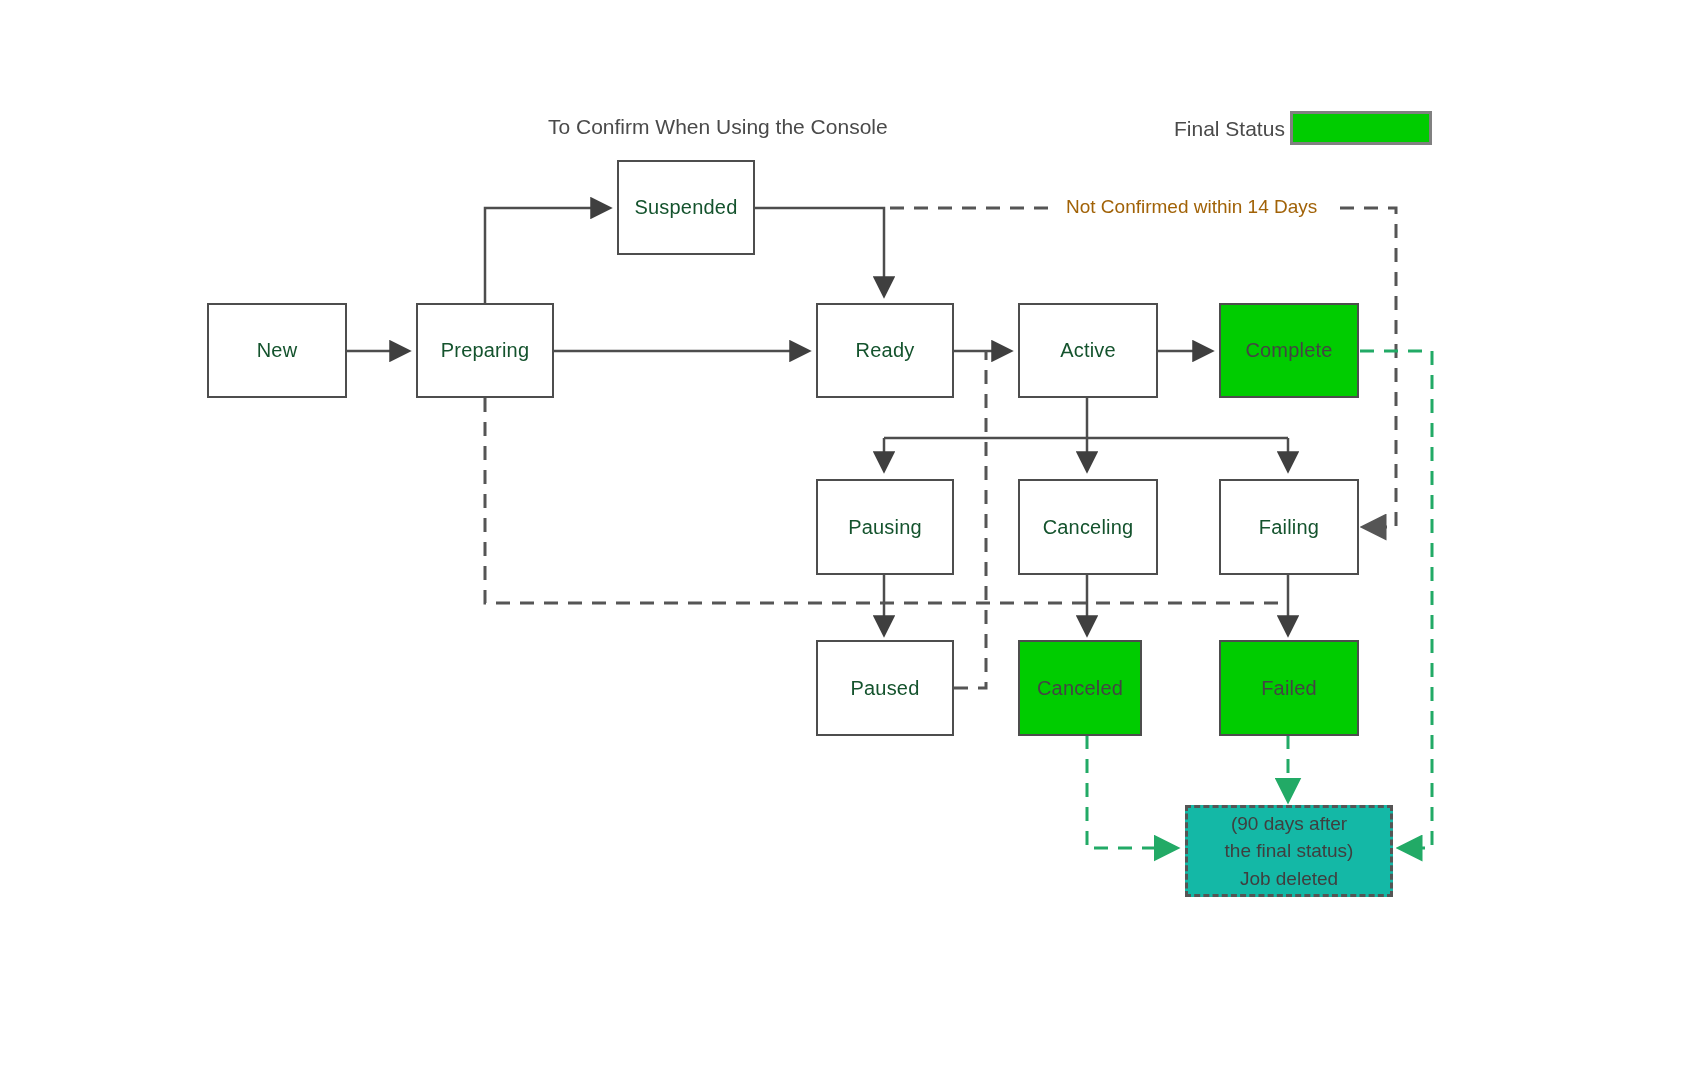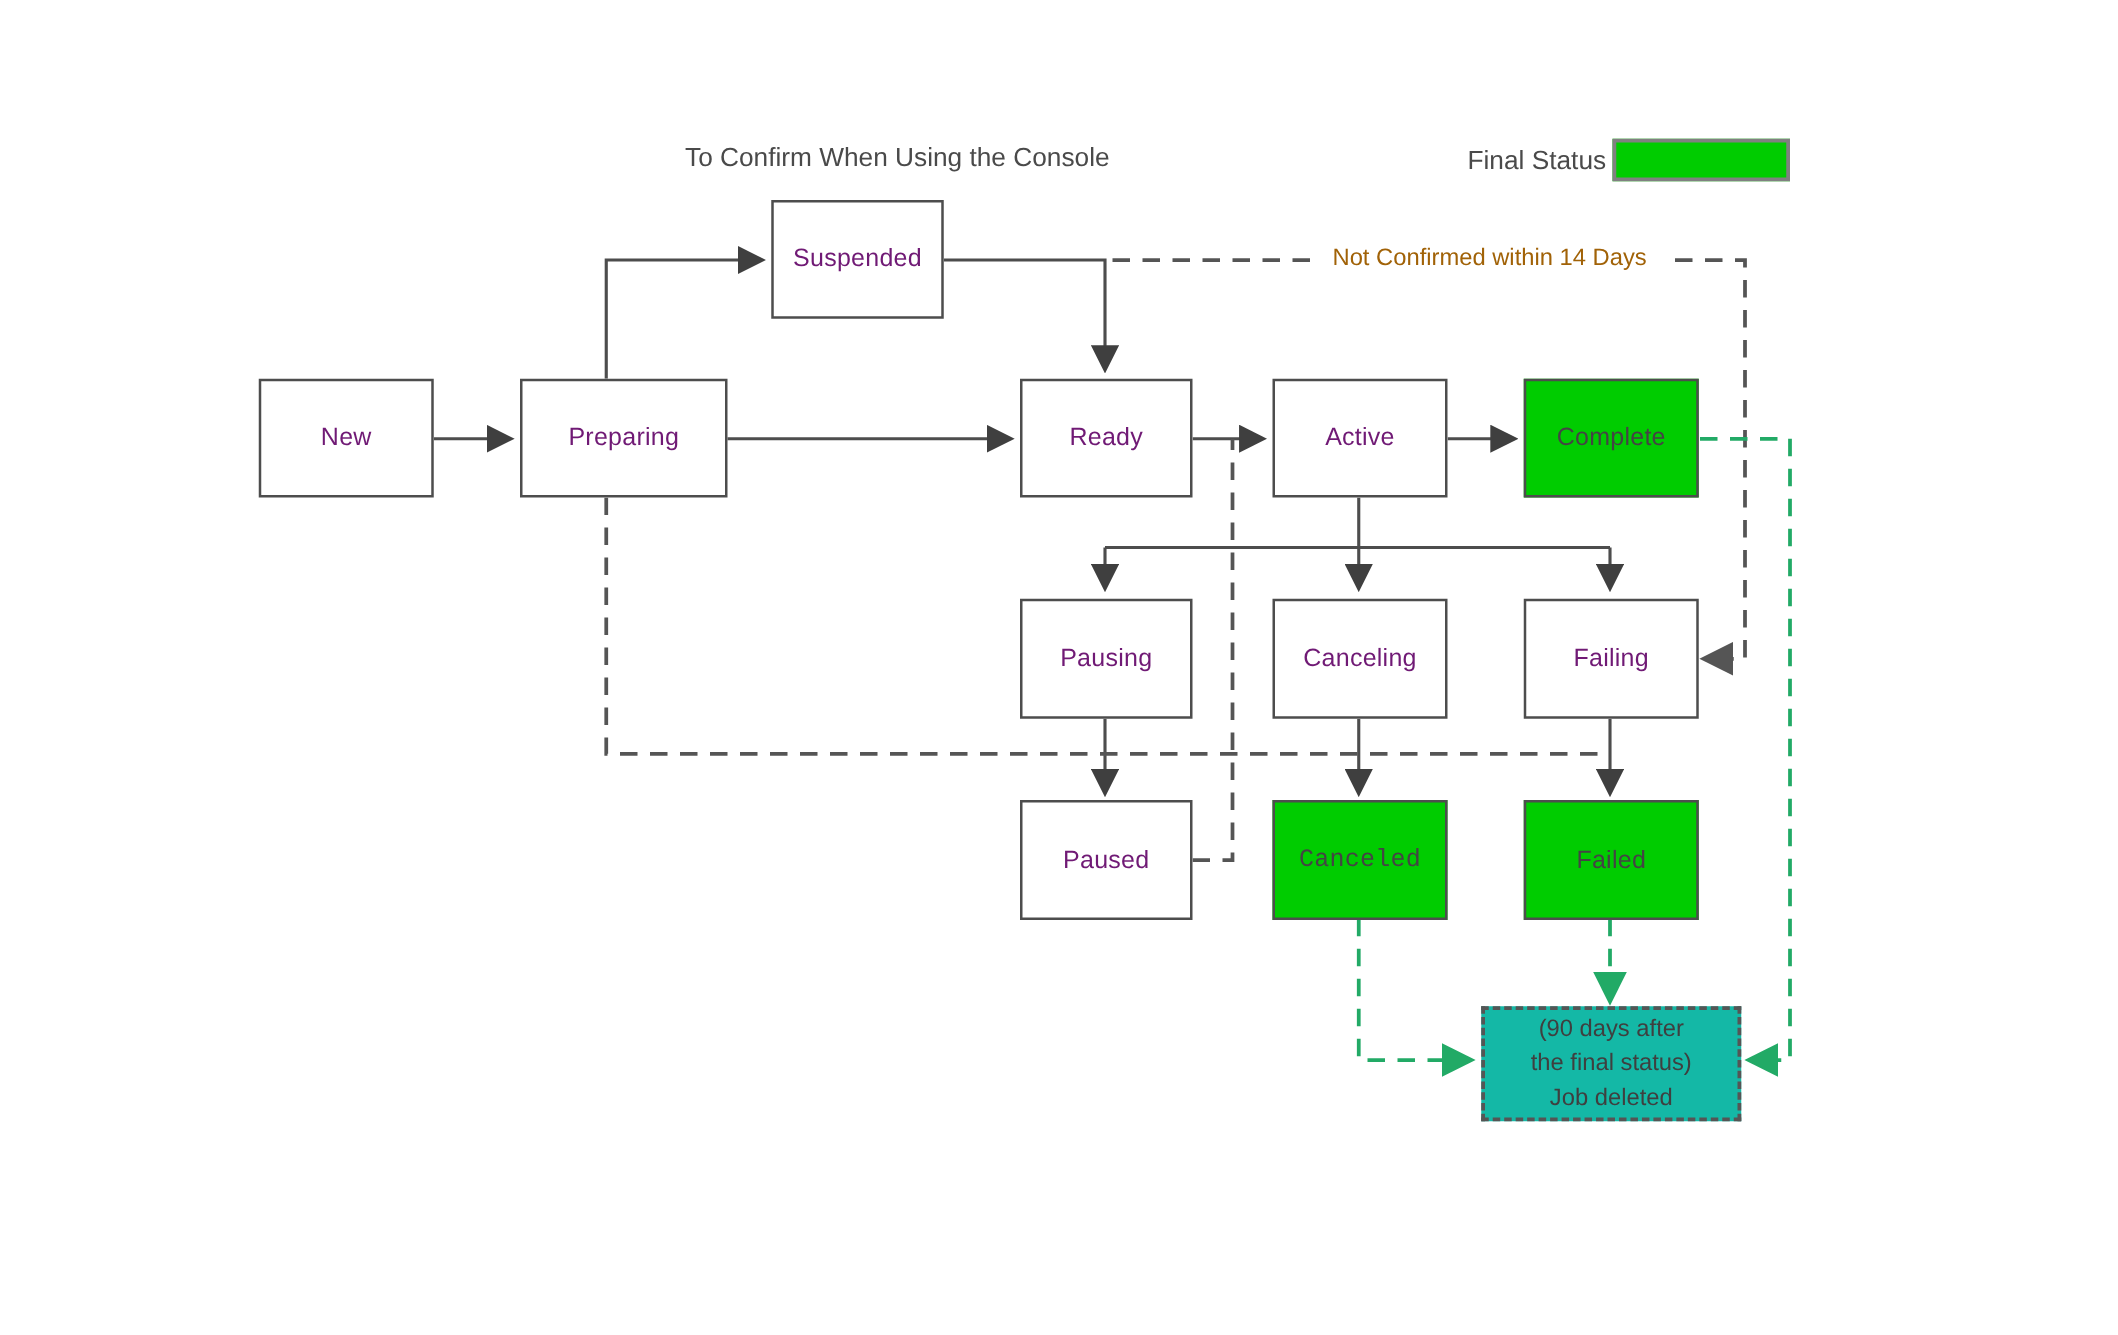--- a/index.html
+++ b/index.html
@@ -5,21 +5,21 @@
   html,body{margin:0;padding:0;background:#ffffff;}
   body{width:1694px;height:1068px;font-family:"Liberation Sans",sans-serif;overflow:hidden;}
   #canvas{position:relative;width:1694px;height:1068px;}
 
   .node{
     position:absolute;
     box-sizing:border-box;
     border:2px solid #4d4d4d;
     background:#ffffff;
     display:flex;align-items:center;justify-content:center;
-    font-size:20px;color:#701a75;
+    font-size:20px;color:#14532d;
     letter-spacing:.2px;
   }
   .node.final{background:#00cc00;border-color:#4d4d4d;color:#444444;}
 
   .note{
     position:absolute;box-sizing:border-box;
     border:3px dashed #555555;background:#14b8a6;
     display:flex;flex-direction:column;align-items:center;justify-content:center;
     font-size:19px;color:#3f3f3f;line-height:1.45;
   }
@@ -92,39 +92,39 @@
 
     <path class="gdash" d="M1087,735 L1087,848 L1176,848" marker-end="url(#arrowg)"></path>
 
     <path class="gdash" d="M1288,735 L1288,800" marker-end="url(#arrowg)"></path>
   </svg>
 
   <div class="label-small" style="left:1060px;top:196px;">Not Confirmed within 14 Days</div>
 
   <div class="node" style="left:207px;top:303px;width:140px;height:95px;">New</div>
 
-  <div class="node" style="left:416px;top:303px;width:166px;height:95px;">Preparing</div>
+  <div class="node" style="left:416px;top:303px;width:138px;height:95px;">Preparing</div>
 
   <div class="node" style="left:617px;top:160px;width:138px;height:95px;">Suspended</div>
 
   <div class="node" style="left:816px;top:303px;width:138px;height:95px;">Ready</div>
 
   <div class="node" style="left:1018px;top:303px;width:140px;height:95px;">Active</div>
 
   <div class="node final" style="left:1219px;top:303px;width:140px;height:95px;">Complete</div>
 
   <div class="node" style="left:816px;top:479px;width:138px;height:96px;">Pausing</div>
 
   <div class="node" style="left:1018px;top:479px;width:140px;height:96px;">Canceling</div>
 
   <div class="node" style="left:1219px;top:479px;width:140px;height:96px;">Failing</div>
 
   <div class="node" style="left:816px;top:640px;width:138px;height:96px;">Paused</div>
 
-  <div class="node final" style="left:1018px;top:640px;width:140px;height:96px;font-family:Liberation Mono, monospace;">Canceled</div>
+  <div class="node final" style="left:1018px;top:640px;width:124px;height:96px;">Canceled</div>
 
   <div class="node final" style="left:1219px;top:640px;width:140px;height:96px;">Failed</div>
 
   <div class="note" style="left:1185px;top:805px;width:208px;height:92px;">
     <div>(90 days after</div>
     <div>the final status)</div>
     <div>Job deleted</div>
   </div>
 
 </div>

